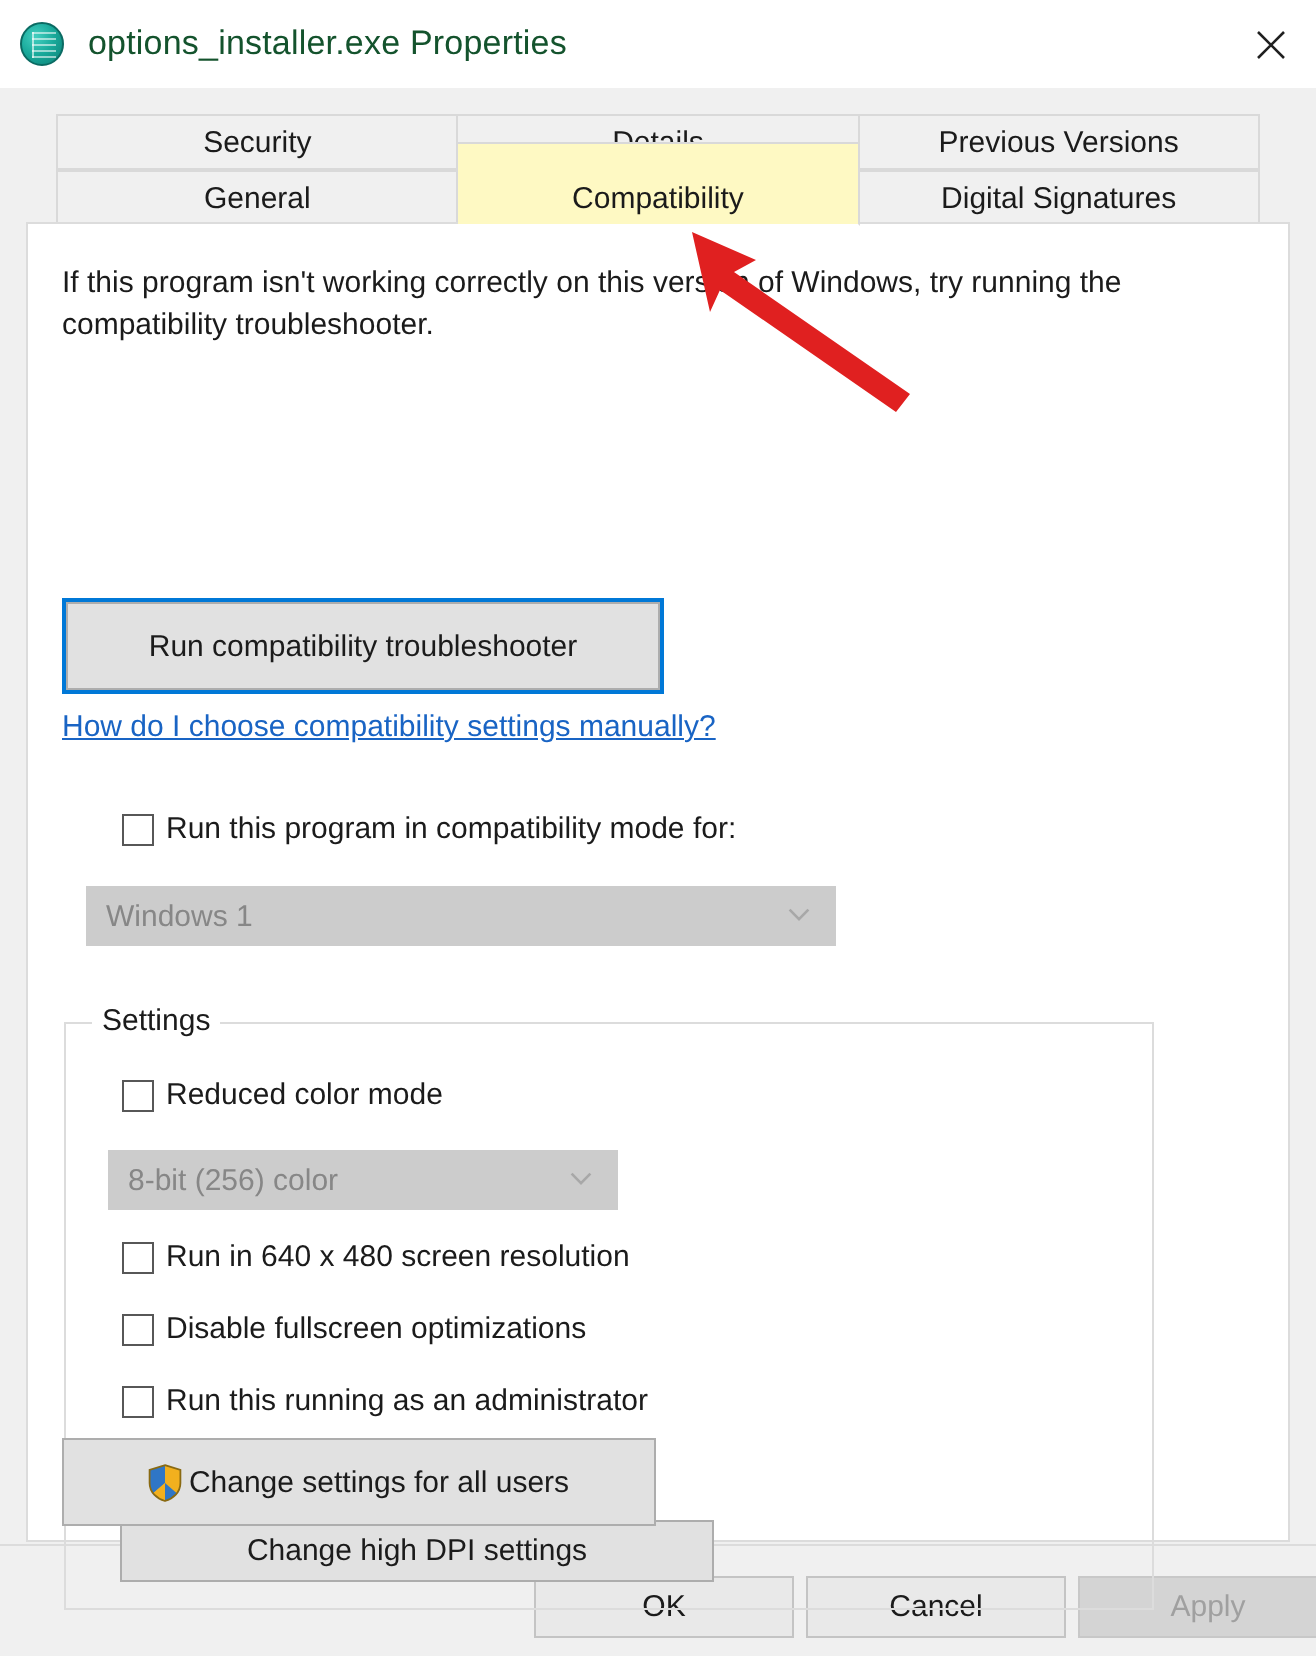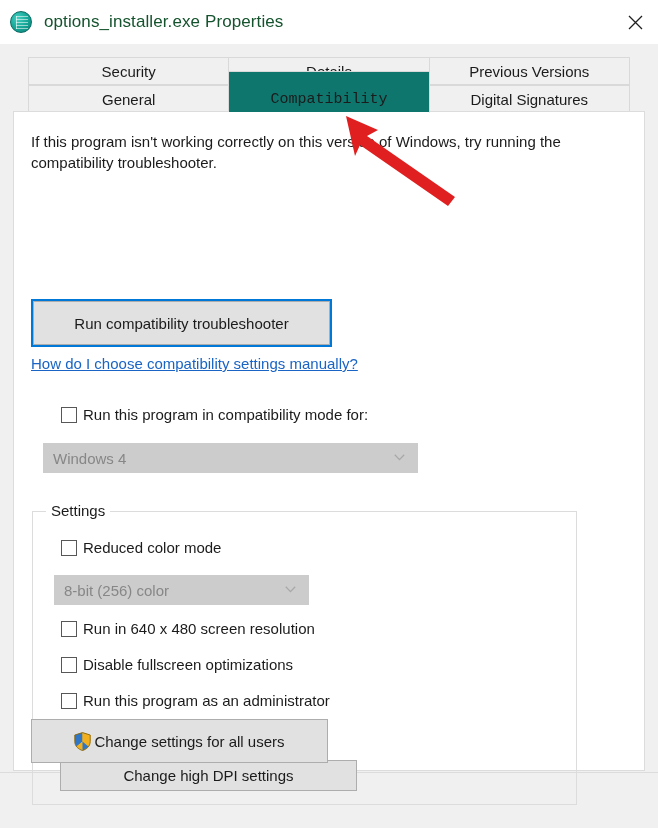--- a/index.html
+++ b/index.html
@@ -86,31 +86,30 @@
     display: flex;
     align-items: center;
     justify-content: center;
     font-size: 15px;
     color: #1b1b1b;
     cursor: pointer;
     white-space: nowrap;
   }
   .tab:first-child { border-left: 1px solid #d9d9d9; }
   .tab.active {
-    background: #0f766e;
+    background: #fef9c3;
     border-color: #d9d9d9;
     border-bottom-color: #ffffff;
     position: relative;
     z-index: 4;
     margin-top: -14px;
     height: 42px;
     align-items: flex-end;
     padding-bottom: 4px;
     border-top: 1px solid #d9d9d9;
-    font-family: Liberation Mono, monospace;
   }
 
   
   .panel {
     position: absolute;
     left: 13px; top: 111px;
     width: 632px; height: 660px;
     background: #ffffff;
     border: 1px solid #dcdcdc;
     z-index: 2;
@@ -313,21 +312,21 @@
 
     <div class="link">How do I choose compatibility settings manually?</div>
 
 
     <div class="cbrow" style="left:47px; top:294px;">
       <span class="cbox"></span>
       <span class="cblabel">Run this program in compatibility mode for:</span>
     </div>
 
     <div class="combo" id="combo-os">
-      <span class="combo-text">Windows 4</span>
+      <span class="combo-text">Windows 1</span>
       <svg class="combo-arrow" viewBox="0 0 11 7" aria-hidden="true">
         <path d="M0.8 0.8 L5.5 5.6 L10.2 0.8" stroke="#a8a8a8" stroke-width="1.3" fill="none"></path>
       </svg>
     </div>
 
     <div class="group" id="group-settings">
       <div class="group-title">Settings</div>
     </div>
 
     <div class="cbrow" style="left:47px; top:427px;">
@@ -347,21 +346,21 @@
       <span class="cblabel">Run in 640 x 480 screen resolution</span>
     </div>
 
     <div class="cbrow" style="left:47px; top:544px;">
       <span class="cbox"></span>
       <span class="cblabel">Disable fullscreen optimizations</span>
     </div>
 
     <div class="cbrow" style="left:47px; top:580px;">
       <span class="cbox"></span>
-      <span class="cblabel">Run this program as an administrator</span>
+      <span class="cblabel">Run this running as an administrator</span>
     </div>
 
     <div class="cbrow" style="left:47px; top:616px;">
       <span class="cbox"></span>
       <span class="cblabel">Register this program for restart</span>
     </div>
 
     <div class="btn" id="dpi-btn">Change high DPI settings</div>
 
   </div>
@@ -373,20 +372,25 @@
       <path d="M8.5 0.6 L0.8 3 V9.5 C0.8 11.6 1.5 13.3 2.6 14.6 L8.5 9.5 Z" fill="#2f76c6"></path>
       <path d="M8.5 9.5 L14.4 14.6 C15.5 13.3 16.2 11.6 16.2 9.5 V3 L8.5 0.6 Z" fill="#f2b01e"></path>
       <path d="M8.5 9.5 L2.6 14.6 C4.1 16.4 6.2 17.8 8.5 18.5 Z" fill="#f2b01e"></path>
       <path d="M8.5 9.5 L14.4 14.6 C12.9 16.4 10.8 17.8 8.5 18.5 Z" fill="#2f76c6"></path>
       <path d="M8.5 0.6 L16.2 3 V9.5 C16.2 14.2 12.6 17.3 8.5 18.5 C4.4 17.3 0.8 14.2 0.8 9.5 V3 Z" fill="none" stroke="#8a6a12" stroke-width="0.9"></path>
     </svg>
     <span>Change settings for all users</span>
   </div>
 
   <div class="footer-sep"></div>
+  <div class="footer">
+    <div class="btn fbtn" id="ok-btn">OK</div>
+    <div class="btn fbtn" id="cancel-btn">Cancel</div>
+    <div class="btn fbtn disabled" id="apply-btn">Apply</div>
+  </div>
 
   <svg id="annotation-arrow" viewBox="0 0 140 110">
     <g fill="#e02020">
       <path d="M16 16 L48 30 L37 36 L125 97 L118 106 L30 45 L25 56 Z"></path>
     </g>
   </svg>
 
 </div>
 
 </body></html>

